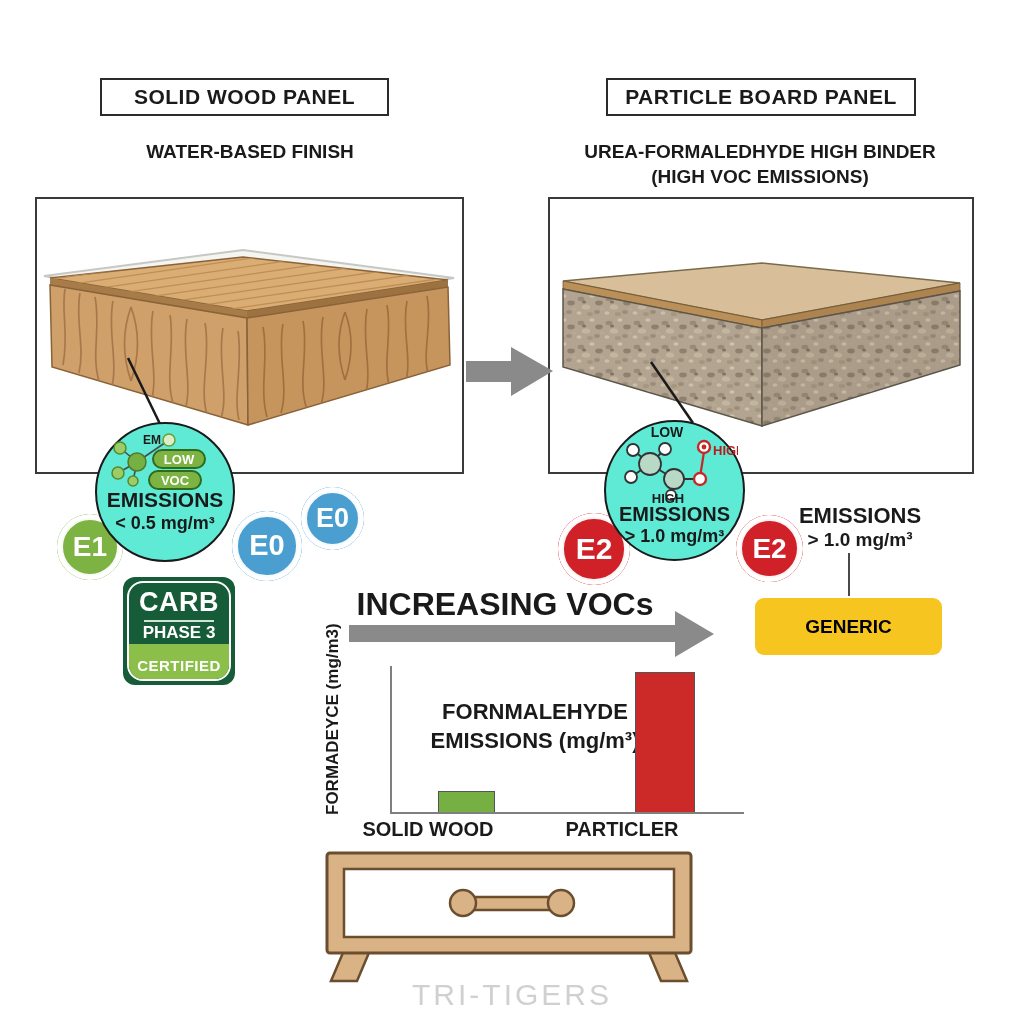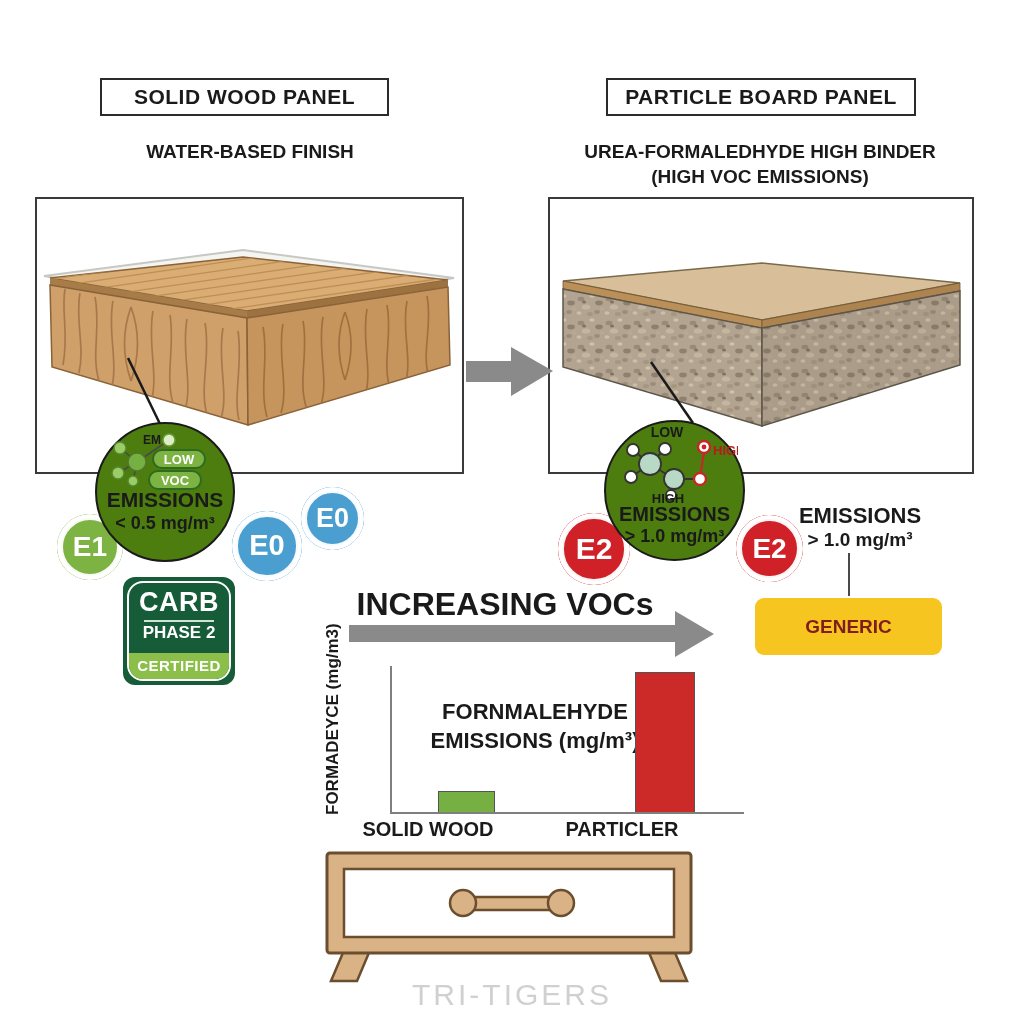--- a/index.html
+++ b/index.html
@@ -11,46 +11,46 @@
 
   
   .title-box{border:2px solid #2b2b2b;background:#fff;display:flex;align-items:center;justify-content:center;
              font-weight:bold;font-size:21px;letter-spacing:.5px;}
   .subtitle{font-weight:bold;font-size:19px;line-height:1.3;text-align:center;}
 
   
   .panel-frame{border:2px solid #3a3a3a;background:#fff;}
 
   
-  .callout-circle{border:2.5px solid #1a1a1a;border-radius:50%;background:#4d7c0f;z-index:6;}
+  .callout-circle{border:2.5px solid #1a1a1a;border-radius:50%;background:#5eead4;z-index:6;}
   .callout-title{position:absolute;left:0;right:0;text-align:center;font-weight:bold;font-size:21px;}
   .callout-value{position:absolute;left:0;right:0;text-align:center;font-size:18px;font-weight:bold;}
 
   
   .badge{border-radius:50%;display:flex;align-items:center;justify-content:center;color:#fff;
          font-weight:bold;box-shadow:inset 0 0 0 4px #fff;z-index:5;}
   .badge-green{background:#7cb342;box-shadow:inset 0 0 0 4px #fff, inset 0 0 0 100px #7cb342;}
   .badge-blue {background:#4a9fd0;box-shadow:inset 0 0 0 4px #fff, inset 0 0 0 100px #4a9fd0;}
   .badge-red  {background:#cf2127;box-shadow:inset 0 0 0 4px #fff, inset 0 0 0 100px #cf2127;}
   .badge-inner{border:4px solid rgba(255,255,255,.95);border-radius:50%;width:82%;height:82%;
                display:flex;align-items:center;justify-content:center;}
 
   
   .carb{background:#175c38;border-radius:12px;padding:4px;z-index:5;}
   .carb-inner{border:2px solid #fff;border-radius:16px;height:calc(100% - 4px);display:flex;flex-direction:column;
               align-items:center;overflow:hidden;}
   .carb-line1{color:#fff;font-weight:bold;font-size:27px;margin-top:4px;letter-spacing:.5px;}
   .carb-divider{width:70%;border-top:2px solid #cfe3d6;margin:2px 0 1px 0;}
   .carb-line2{color:#fff;font-weight:bold;font-size:17px;}
   .carb-line3{background:#8bbf4a;color:#fff;font-weight:bold;font-size:15px;width:100%;text-align:center;
-              margin-top:auto;padding:4px 0 5px 0;letter-spacing:.5px;}
+              margin-top:auto;padding:13px 0 5px 0;letter-spacing:.5px;}
 
   
   .compliance{background:#f6c51f;border-radius:9px;display:flex;flex-direction:column;align-items:center;
-              justify-content:center;font-weight:bold;font-size:19px;line-height:1.25;color:#7f1d1d;}
+              justify-content:center;font-weight:bold;font-size:19px;line-height:1.25;color:#000000;}
 
   
   #chart-plot{border-left:2.5px solid #7f7f7f;border-bottom:2.5px solid #7f7f7f;margin-left:40px;}
   .bar{position:absolute;bottom:0;border:1.5px solid #555;border-bottom:none;box-sizing:border-box;}
   .axis-label{font-weight:bold;font-size:20px;text-align:center;}
   .chart-title{font-weight:bold;font-size:22px;line-height:1.3;text-align:center;}
   .ylabel{font-weight:bold;font-size:17px;white-space:nowrap;transform:rotate(-90deg);transform-origin:center;}
 
   .watermark{font-size:30px;color:#d0d0d0;letter-spacing:3px;text-align:center;font-weight:400;}
 </style>
@@ -252,21 +252,21 @@
   <div class="abs badge badge-red" style="left:736px;top:515px;width:67px;height:67px;">
     <div class="badge-inner">
         <span style="font-size:28px;">E2</span>
       </div>
   </div>
 
   <div class="abs carb" style="left:123px;top:577px;width:104px;height:100px;">
     <div class="carb-inner">
       <div class="carb-line1">CARB</div>
       <div class="carb-divider"></div>
-      <div class="carb-line2">PHASE 2</div>
+      <div class="carb-line2">PHASE 3</div>
       <div class="carb-line3">CERTIFIED</div>
     </div>
   </div>
 
   <div class="abs center" style="left:795px;top:503px;width:130px;">
     <div class="bold" style="font-size:22px;">EMISSIONS</div>
     <div class="bold" style="font-size:19px;">&gt; 1.0 mg/m³</div>
   </div>
   <div class="abs" style="left:848px;top:553px;width:2px;height:43px;background:#4a4a4a;"></div>
   <div class="abs compliance" style="left:755px;top:598px;width:187px;height:57px;">

